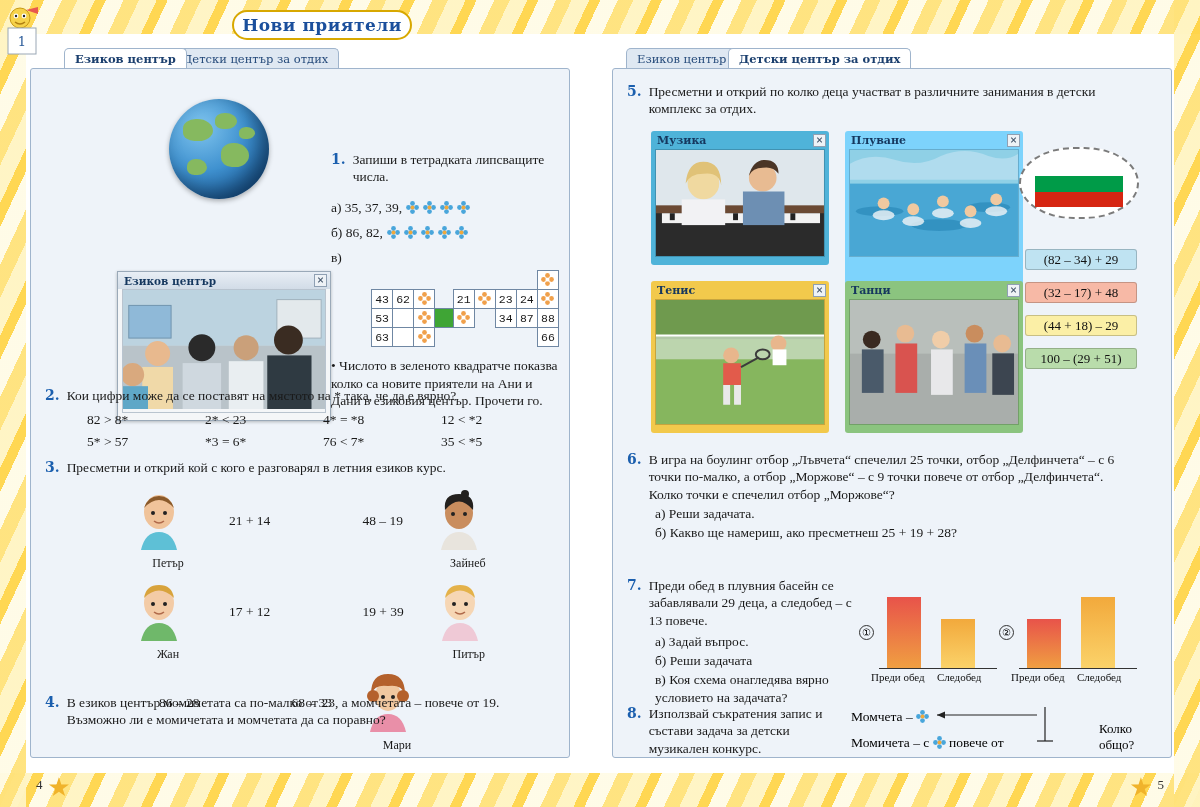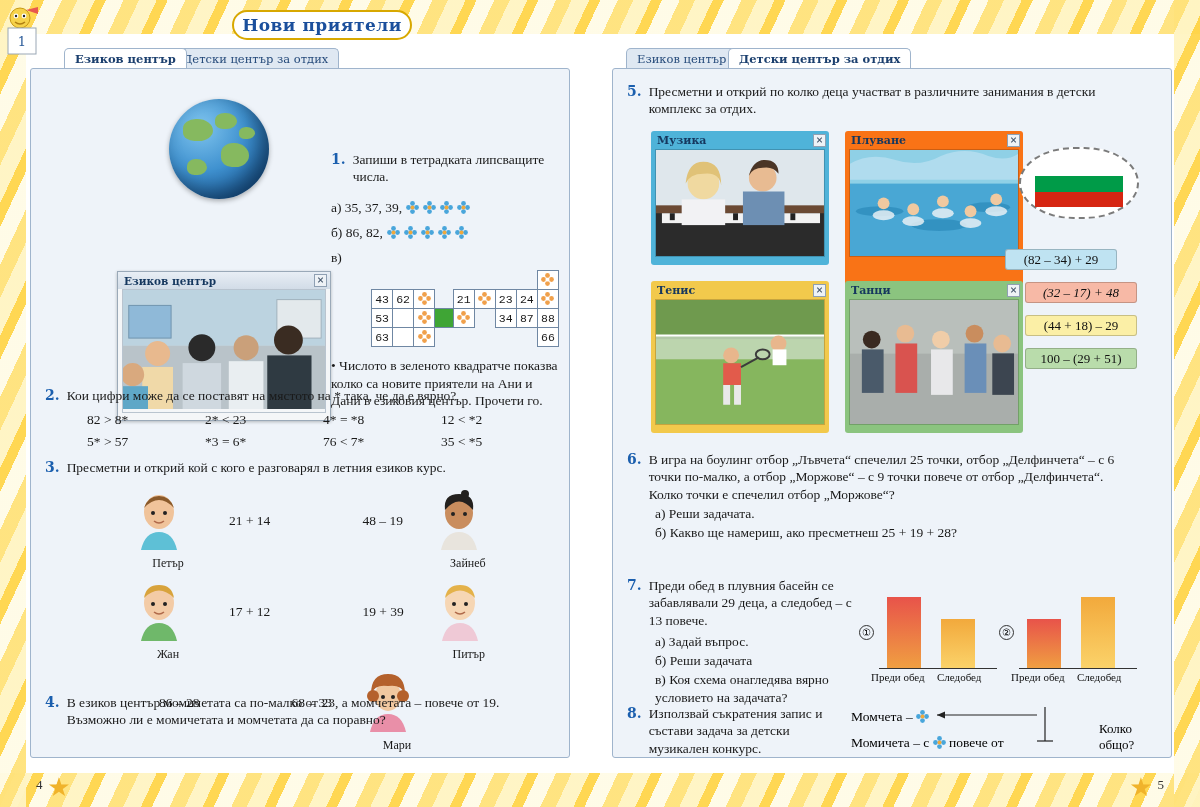--- a/index.html
+++ b/index.html
@@ -583,21 +583,21 @@
           <circle cx="48" cy="34" r="16" fill="#f0d9a0"></circle>
           <path d="M30 34 q2 -22 18 -22 q18 0 18 24 q-2 -14 -18 -12 q-14 0 -18 10z" fill="#e0c277"></path>
           <rect x="26" y="50" width="44" height="26" fill="#f2f2f4"></rect>
           <circle cx="108" cy="28" r="14" fill="#e8bb92"></circle>
           <path d="M94 26 q4 -16 16 -16 q14 0 14 14 q-6 -8 -16 -6 q-10 0 -14 8z" fill="#4a3526"></path>
           <rect x="88" y="42" width="42" height="34" fill="#6d8fb3"></rect>
         </svg>
       </div>
     </div>
 
-    <div class="ph" style="left:232px; top:62px; width:178px; height:171px; background:#f97316;">
+    <div class="ph" style="left:232px; top:62px; width:178px; height:171px; background:#7dd3fc;">
       <div class="hdr">
         <span>Плуване</span>
         <span class="pc-close">×</span>
       </div>
       <div class="body" style="height:108px;">
         <svg class="sc" viewBox="0 0 170 108" preserveAspectRatio="none">
           <rect width="170" height="108" fill="#49a7d4"></rect>
           <rect x="0" y="0" width="170" height="34" fill="#8fd0e6"></rect>
           <path d="M0 14 q20 -12 46 -4 q24 8 46 -4 q24 -10 48 0 q18 6 30 -2 l0 26 l-170 0z" fill="#b0dcee"></path>
           <g fill="#1f7fb0" opacity=".5">
@@ -674,22 +674,22 @@
     </div>
 
     <div class="bgmap" style="left:406px; top:78px;">
       <div class="bgflag">
         <div style="background:#ffffff;"></div>
         <div style="background:#009b48;"></div>
         <div style="background:#d62612;"></div>
       </div>
     </div>
 
-    <div class="chip" style="left:392px; top:180px; background:#bfe3f2;">(82 – 34) + 29</div>
-    <div class="chip" style="left:412px; top:213px; background:#f7b9a6;font-style:italic;">(32 – 17) + 48</div>
+    <div class="chip" style="left:412px; top:180px; background:#bfe3f2;">(82 – 34) + 29</div>
+    <div class="chip" style="left:412px; top:213px; background:#f7b9a6;">(32 – 17) + 48</div>
     <div class="chip" style="left:412px; top:246px; background:#fbefa6;">(44 + 18) – 29</div>
     <div class="chip" style="left:412px; top:279px; background:#b9dcab;">100 – (29 + 51)</div>
 
     <div style="position:absolute; left:14px; top:382px; width:500px;">
       <div class="row">
         <span class="exno">6.</span>
         <span class="extext">В игра на боулинг отбор „Лъвчета“ спечелил 25 точки, отбор „Делфинчета“ – с 6 точки по-малко, а отбор „Моржове“ – с 9 точки повече от отбор „Делфинчета“. Колко точки е спечелил отбор „Моржове“?</span>
       </div>
       <div class="extext" style="margin:2px 0 0 28px;">а) Реши задачата.</div>
       <div class="extext" style="margin:2px 0 0 28px;">б) Какво ще намериш, ако пресметнеш 25 + 19 + 28?</div>

